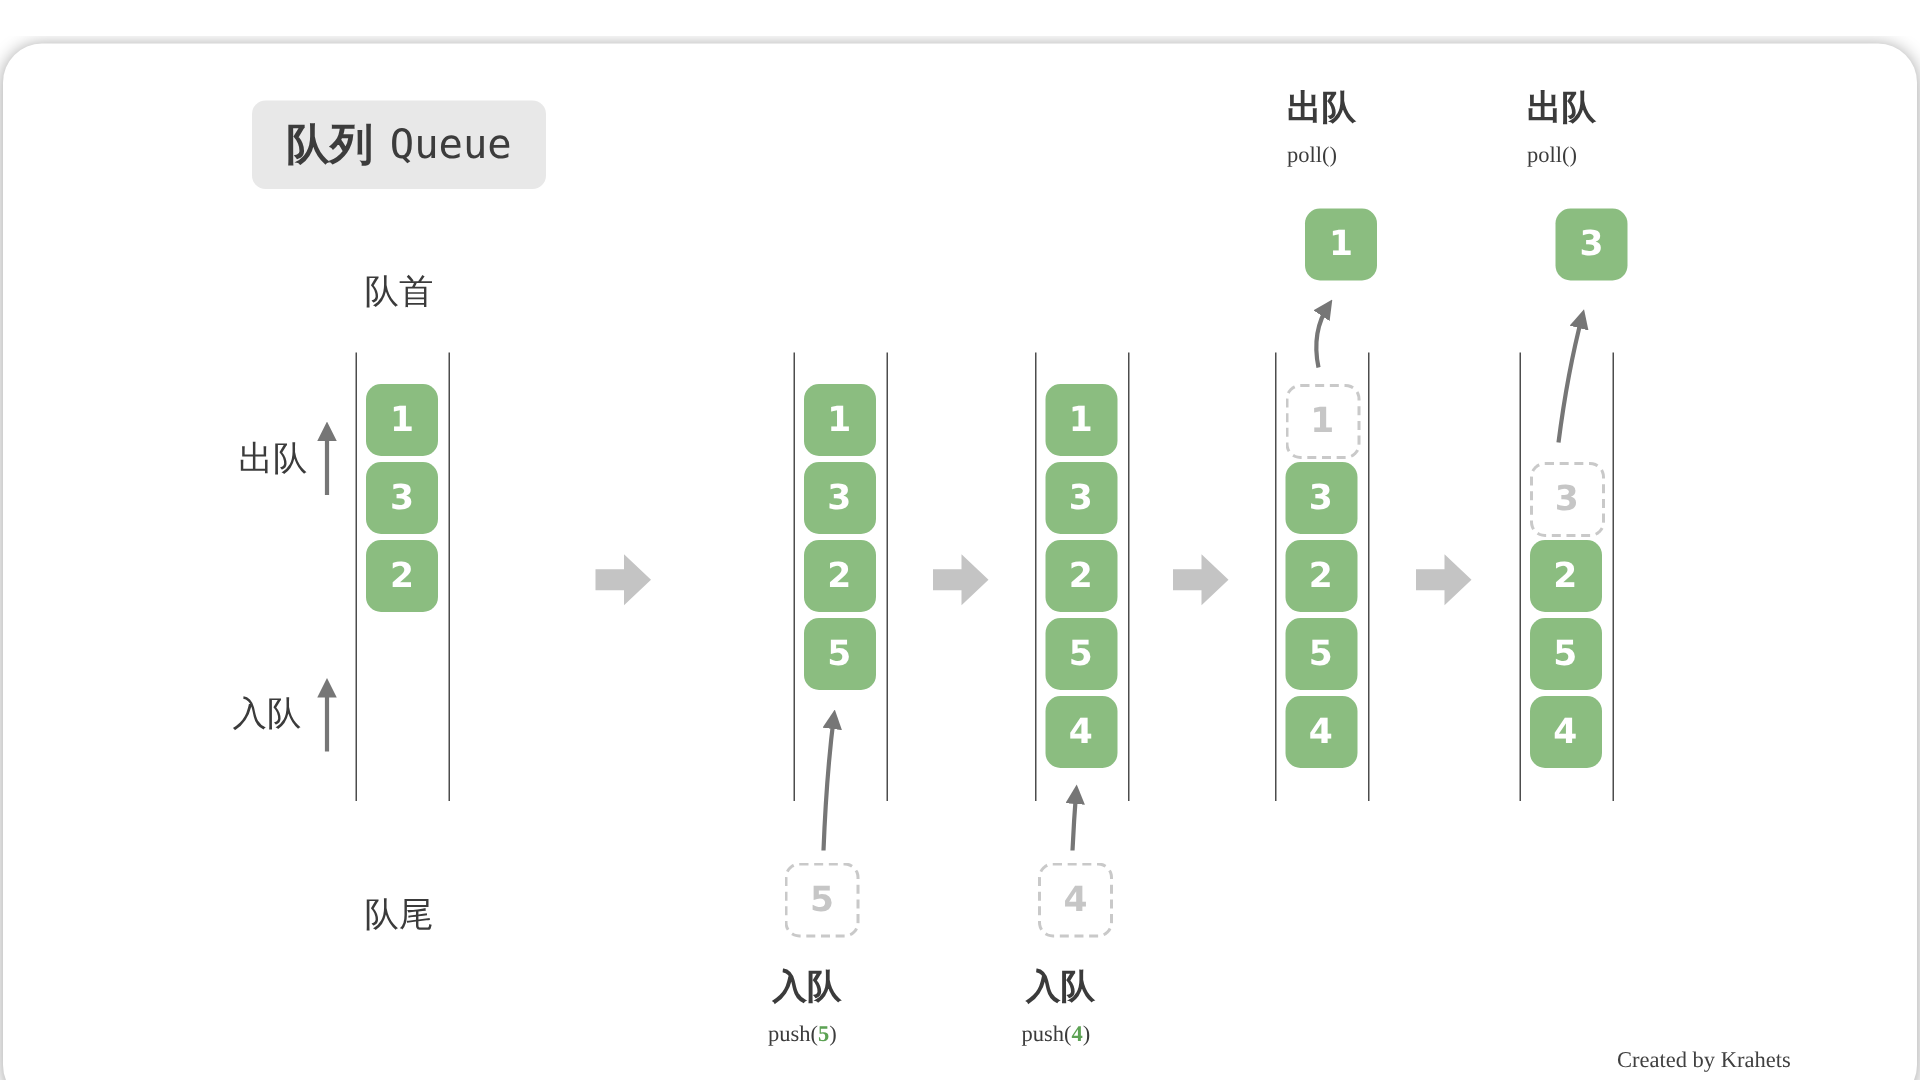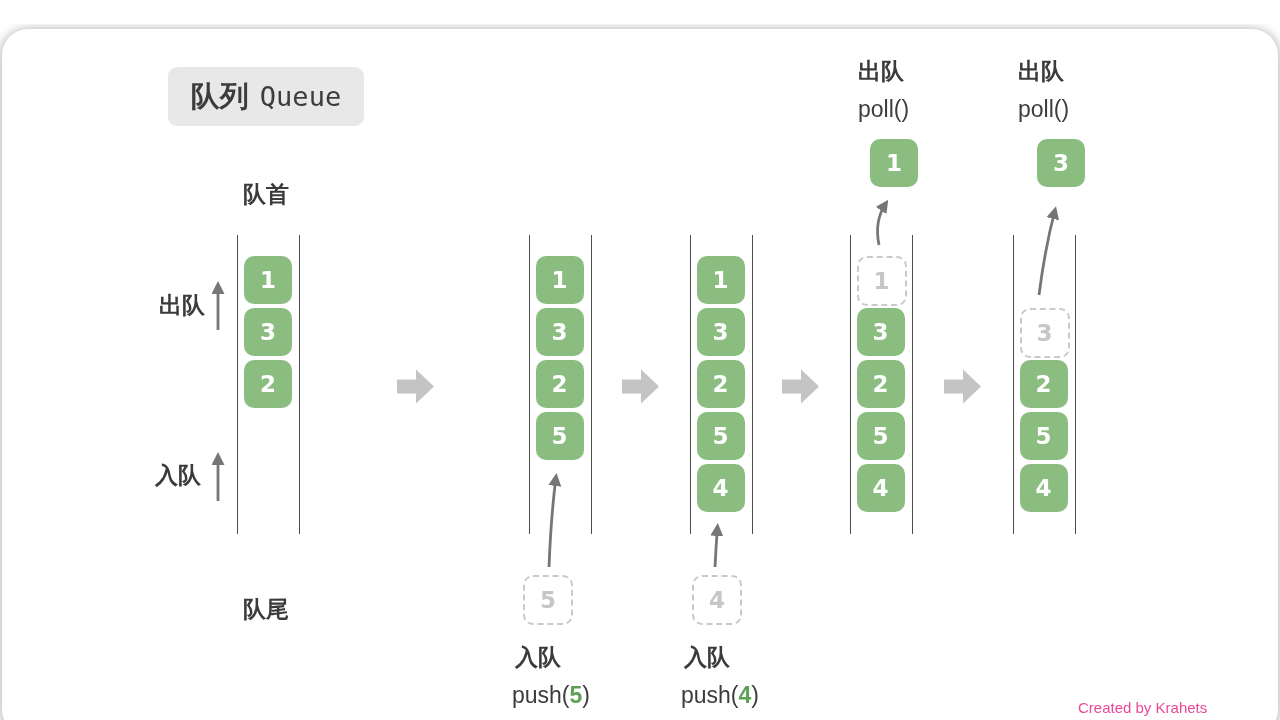--- a/index.html
+++ b/index.html
@@ -6,34 +6,34 @@
   .stage{position:relative;width:1280px;height:720px;overflow:hidden;
          font-family:"DejaVu Sans","Liberation Sans",sans-serif;margin-top:24px;}
   .card{position:absolute;left:2px;right:2px;top:5px;bottom:8px;background:#ffffff;
         border-radius:26px;box-shadow:0 1px 11px rgba(0,0,0,0.38);}
   .overlay{position:absolute;left:0;top:0;width:1280px;height:720px;z-index:1;}
   .layer{position:absolute;left:0;top:0;width:1280px;height:720px;z-index:2;}
   .badge{position:absolute;left:168px;top:43px;width:196px;height:59px;background:#e8e8e8;
          border-radius:9px;display:flex;align-items:center;justify-content:center;gap:11px;z-index:2;}
   .badge-zh{font-size:29px;font-weight:bold;color:#3c3c3c;}
   .badge-en{font-family:"DejaVu Sans Mono","Liberation Mono",monospace;font-size:27px;color:#3c3c3c;}
-  .cjk-label{position:absolute;font-size:23px;font-weight:bold;color:#3b3b3b;z-index:2;white-space:nowrap;}
+  .cjk-label{position:absolute;font-size:23px;font-weight:normal;color:#3b3b3b;z-index:2;white-space:nowrap;}
   .qwall{position:absolute;width:1.4px;background:#4d4d4d;z-index:1;}
   .cell{position:absolute;width:48px;height:48px;border-radius:10px;background:#8bbd80;
         color:#ffffff;font-size:23px;font-weight:bold;display:flex;align-items:center;
         justify-content:center;z-index:2;}
   .cell.dashed{background:#ffffff;border:2.4px dashed #c9c9c9;color:#c6c6c6;
         width:46px;height:46px;font-weight:bold;}
   .op{position:absolute;z-index:2;}
   .op-label{font-size:23px;font-weight:bold;color:#3b3b3b;margin-bottom:9px;white-space:nowrap;}
-  .op-code{font-family:Liberation Sans, sans-serif;font-size:23px;
+  .op-code{font-family:Liberation Serif, serif;font-size:15px;
            color:#3c3c3c;white-space:nowrap;}
   .op-code .green-arg{color:#5ca254;font-weight:bold;}
-  .watermark{position:absolute;left:1078px;top:675px;font-family:Liberation Sans, sans-serif;
-           font-size:15px;color:#ec4899;z-index:2;white-space:nowrap;}
+  .watermark{position:absolute;left:1078px;top:675px;font-family:Liberation Serif, serif;
+           font-size:15px;color:#404040;z-index:2;white-space:nowrap;}
 </style>
 </head>
 <body>
 
 <div class="stage">
   <div class="card"></div>
 
   <svg class="overlay" width="1280" height="720" viewBox="0 0 1280 720">
     <defs>
       <marker id="ah" markerUnits="userSpaceOnUse" markerWidth="13" markerHeight="13" refX="9" refY="6.5" orient="auto">

